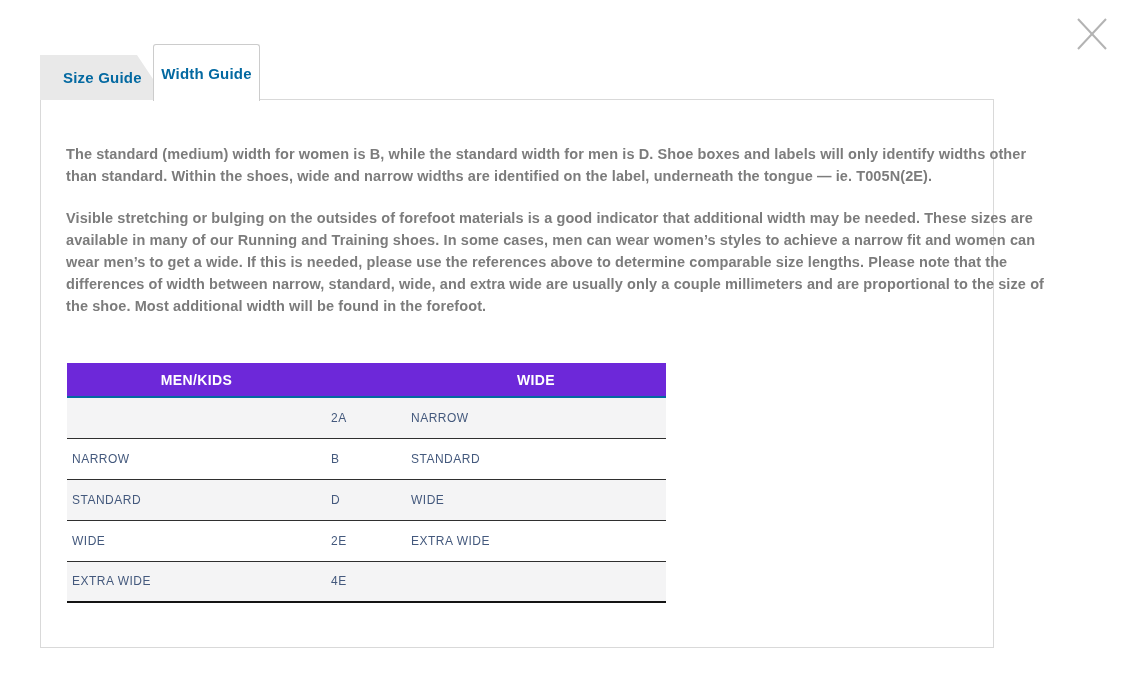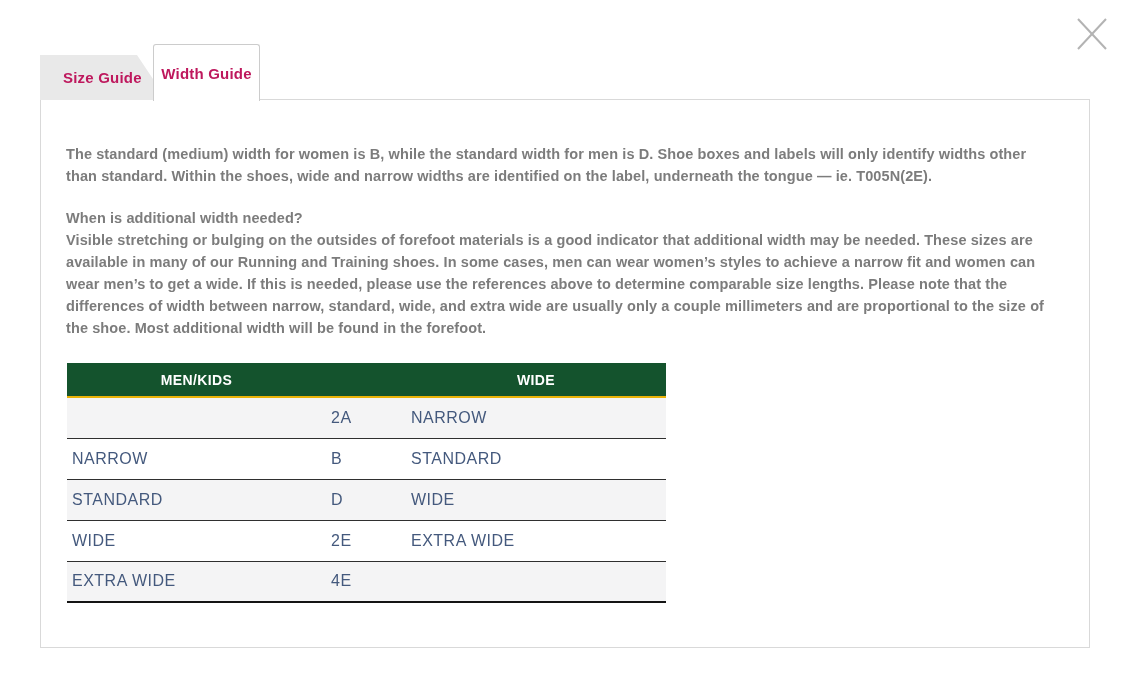--- a/index.html
+++ b/index.html
@@ -18,41 +18,41 @@
     display:flex; align-items:center; cursor:pointer;
   }
   .tab-inactive .tab-label { padding-left:23px; }
   .tab-active {
     position:absolute; left:113px; top:0; width:107px; height:57px;
     background:#ffffff; border:1px solid #cccccc; border-bottom:none;
     border-radius:3px 3px 0 0;
     display:flex; align-items:center; justify-content:center; cursor:default;
     z-index:4;
   }
-  .tab-label { font-size:15px; font-weight:bold; color:#be185d; letter-spacing:.2px; white-space:nowrap;text-align:center; }
+  .tab-label { font-size:15px; font-weight:bold; color:#0369a1; letter-spacing:.2px; white-space:nowrap;text-align:center; }
 
   
-  .panel { position:absolute; left:40px; top:99px; width:1050px; height:549px; background:#ffffff; border:1px solid #d9d9d9; z-index:1; }
+  .panel { position:absolute; left:40px; top:99px; width:954px; height:549px; background:#ffffff; border:1px solid #d9d9d9; z-index:1; }
 
   .body-copy { font-size:14.5px; line-height:22px; font-weight:600; color:#7c7c7c; letter-spacing:.1px; }
   .p1 { position:absolute; left:25px; top:43px; width:985px; }
   .p2 { position:absolute; left:25px; top:107px; width:992px; }
 
   
   .width-table { position:absolute; left:26px; top:263px; width:599px; border-collapse:collapse; table-layout:fixed; }
   .width-table col.c1 { width:259px; }
   .width-table col.c2 { width:80px; }
   .width-table col.c3 { width:260px; }
-  .width-table thead tr { height:34px; background:#14532d; border-bottom:2px solid #eab308; }
+  .width-table thead tr { height:34px; background:#6d28d9; border-bottom:2px solid #0369a1; }
   .width-table th { color:#ffffff; font-size:14px; font-weight:bold; letter-spacing:.4px; text-align:center; }
   .width-table tbody tr { height:41px; border-bottom:1px solid #2f2f2f; }
   .width-table tbody tr:nth-child(odd) { background:#f4f4f5; }
   .width-table tbody tr:nth-child(even) { background:#ffffff; }
   .width-table tbody tr:last-child { border-bottom:2px solid #141414; }
-  .width-table td { font-size:16px; color:#44597d; letter-spacing:.5px; padding-left:5px; text-align:left; font-weight:400; }
+  .width-table td { font-size:12px; color:#44597d; letter-spacing:.5px; padding-left:5px; text-align:left; font-weight:400; }
 </style>
 </head>
 <body>
 
 <div class="stage">
 
   <button class="close-btn" aria-label="Close">
     <svg width="40" height="40" viewBox="0 0 40 40">
       <line x1="6" y1="6" x2="34" y2="36" stroke="#b3b3b3" stroke-width="2"></line>
       <line x1="34" y1="6" x2="6" y2="36" stroke="#b3b3b3" stroke-width="2"></line>
@@ -66,21 +66,20 @@
     <div class="tab-active">
       <span class="tab-label">Width Guide</span>
     </div>
   </div>
 
   <div class="panel">
 
     <p class="body-copy p1">The standard (medium) width for women is B, while the standard width for men is D. Shoe boxes and labels will only identify widths other than standard. Within the shoes, wide and narrow widths are identified on the label, underneath the tongue — ie. T005N(2E).</p>
 
     <div class="body-copy p2">
-      <div>When is additional width needed?</div>
       <div>Visible stretching or bulging on the outsides of forefoot materials is a good indicator that additional width may be needed. These sizes are available in many of our Running and Training shoes. In some cases, men can wear women’s styles to achieve a narrow fit and women can wear men’s to get a wide. If this is needed, please use the references above to determine comparable size lengths. Please note that the differences of width between narrow, standard, wide, and extra wide are usually only a couple millimeters and are proportional to the size of the shoe. Most additional width will be found in the forefoot.</div>
     </div>
 
     <table class="width-table">
       <colgroup>
           <col class="c1">
           <col class="c2">
           <col class="c3">
         </colgroup>
       <thead>

